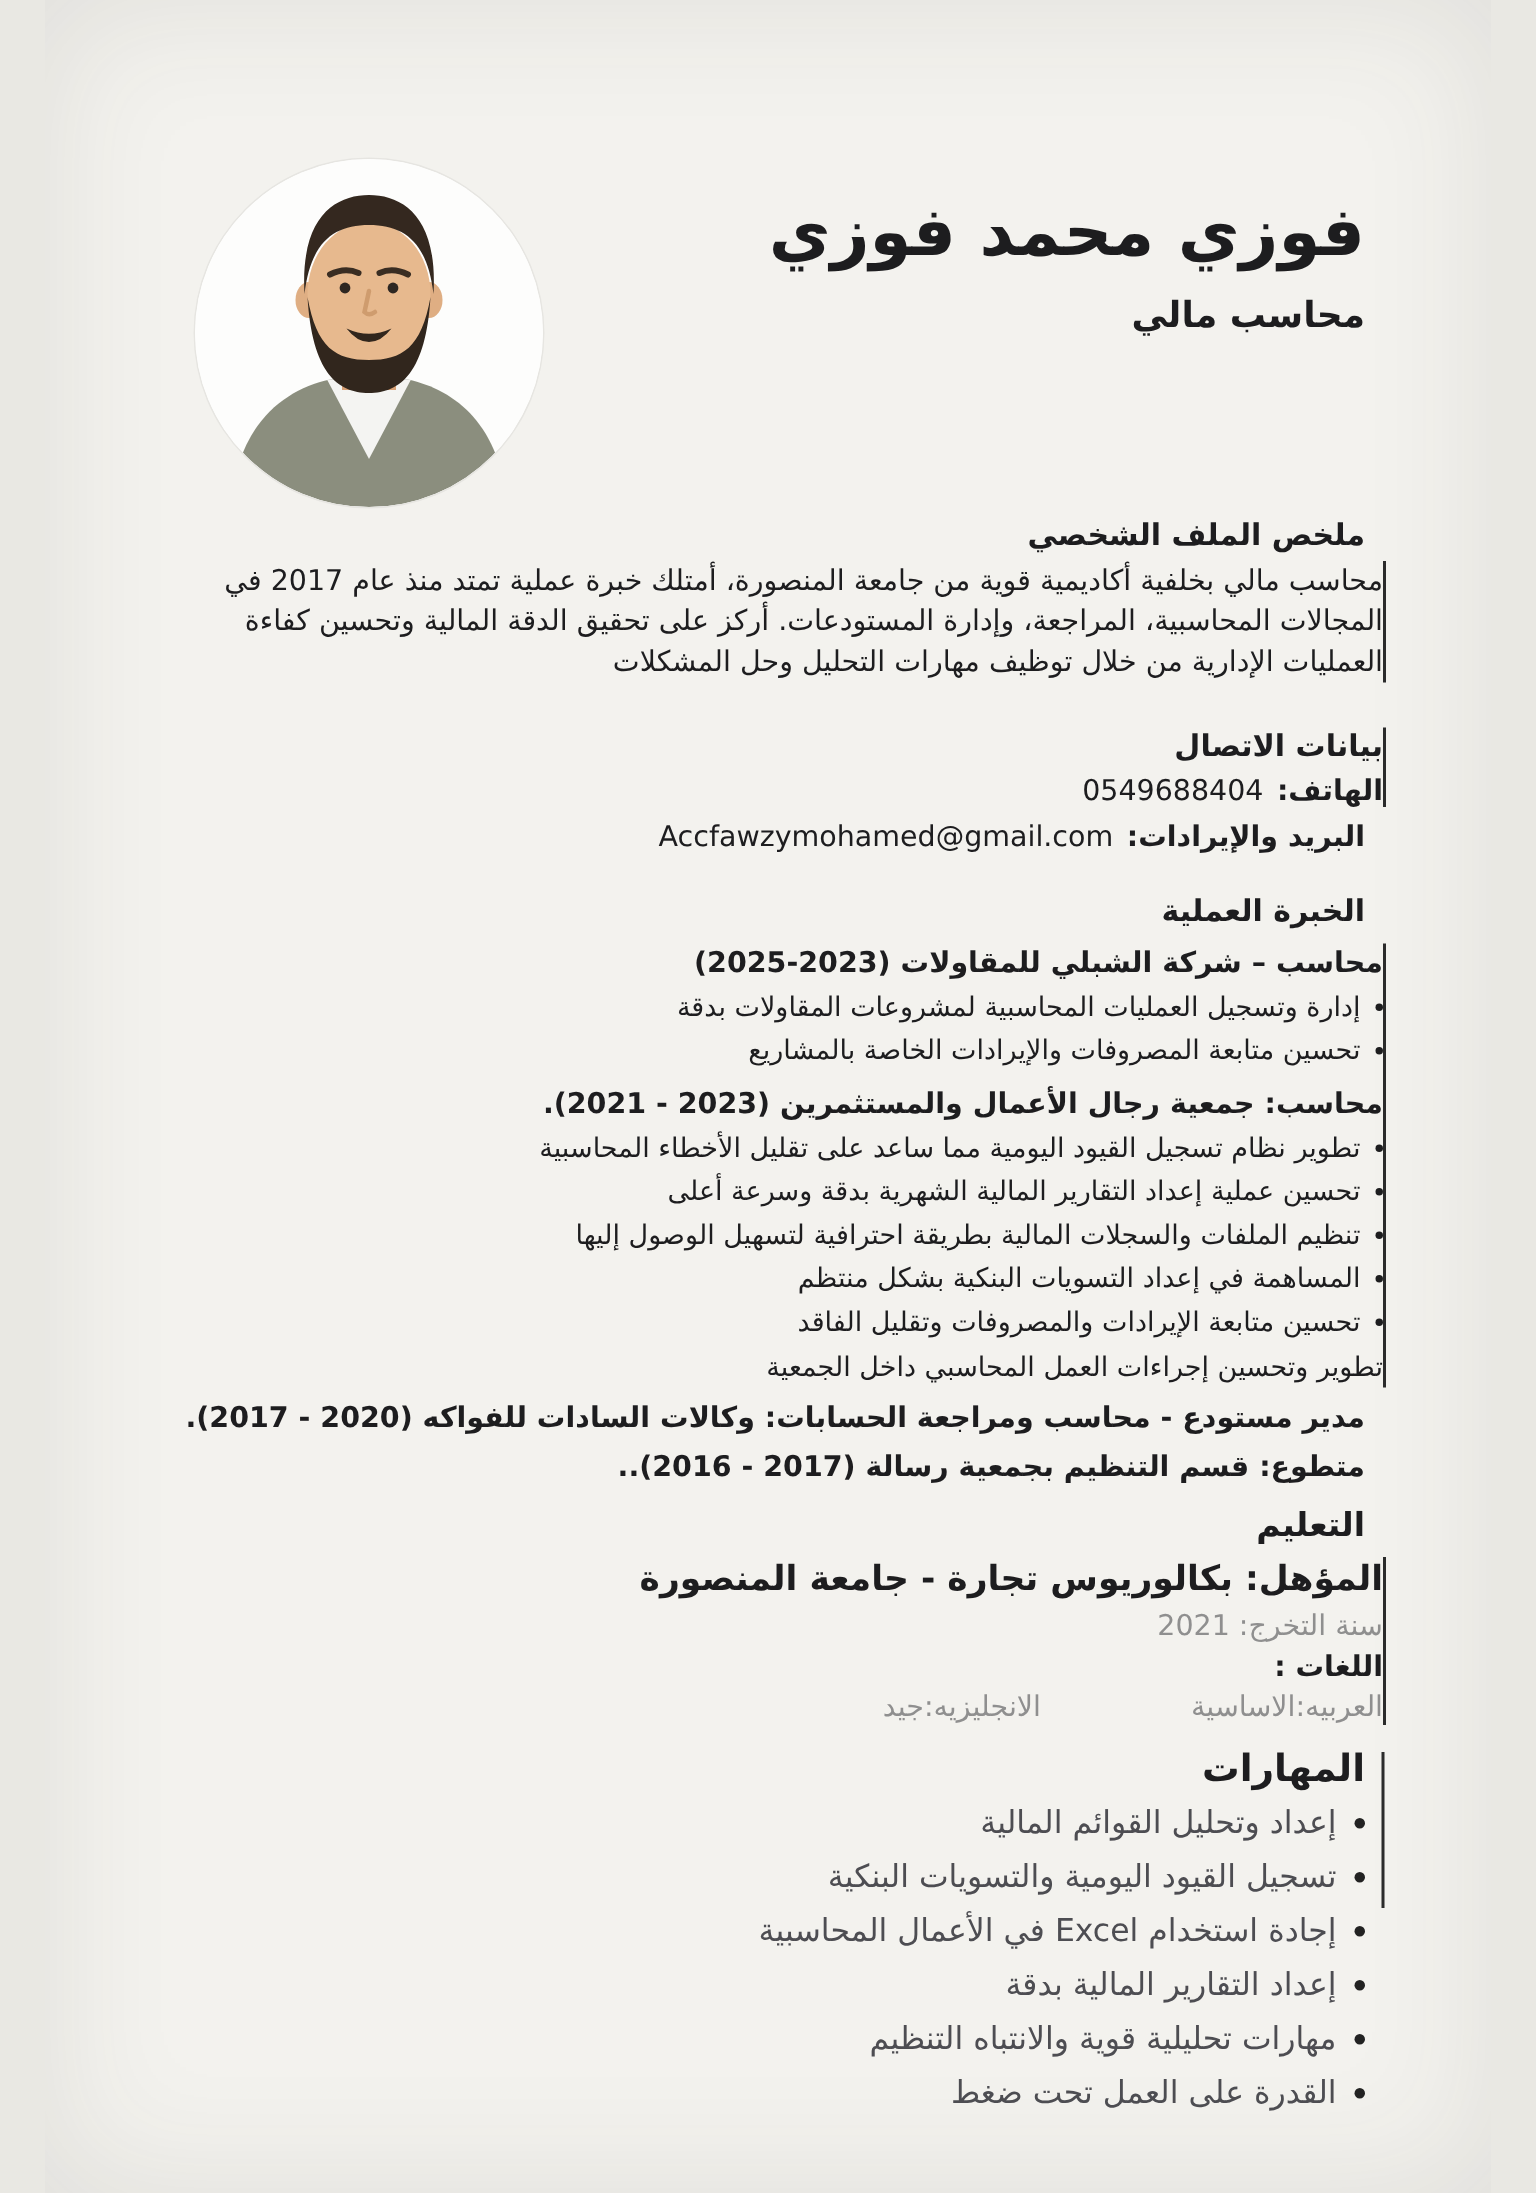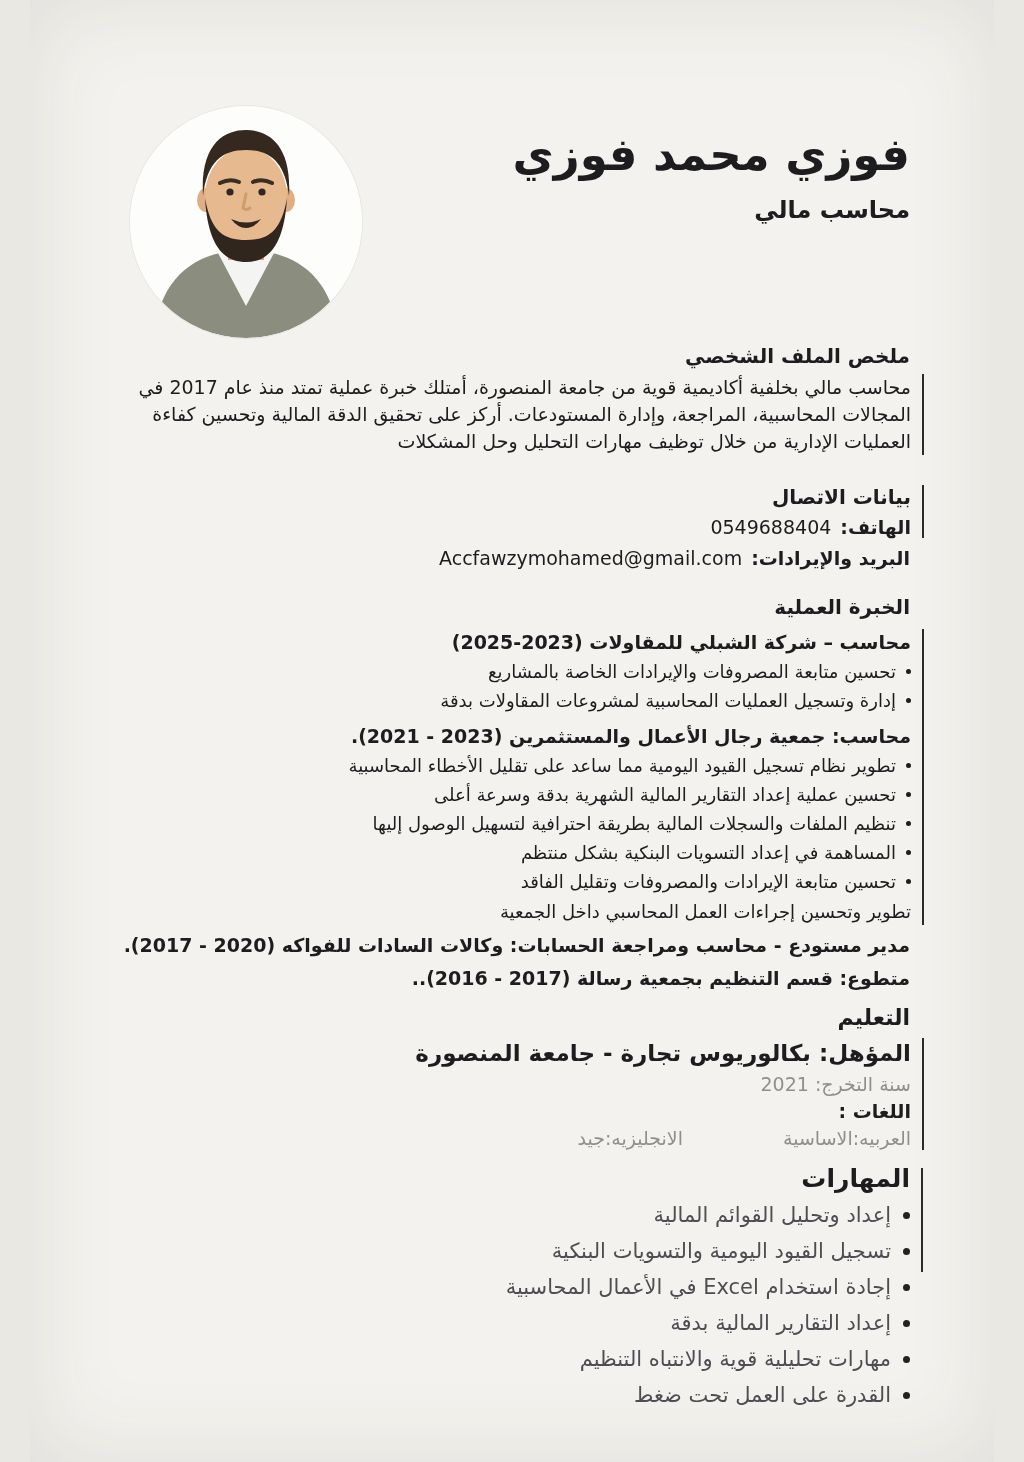--- a/index.html
+++ b/index.html
@@ -19,21 +19,21 @@
   
   .header { display: flex; justify-content: space-between; align-items: flex-start; }
   .name-block { margin-top: 22px; }
   .name { font-size: 45px; font-weight: bold; line-height: 1.2; }
   .job-title { font-size: 24px; font-weight: bold; margin-top: 14px; }
   .photo { width: 232px; height: 232px; border-radius: 50%; overflow: hidden;
            margin-left: 0; margin-right: 6px; margin-left: 16px; flex: none;
            box-shadow: 0 0 0 1px rgba(0,0,0,.05); background:#fdfdfc; }
   
   .sec-h { font-size: 20px; font-weight: bold; }
-  .lined { border-left: none; border-right: 2.5px solid #2b2b2b; padding-right: 11px; margin-right: -14px; }
+  .lined { border-left: none; border-right: 2.5px solid #2b2b2b; margin-right: -14px; }
   
   .profile { margin-top: 6px; }
   .profile .sec-h { margin-bottom: 6px; }
   .profile p { font-size: 19px; line-height: 27px; }
   
   .contact { margin-top: 30px; }
   .contact .row { display: flex; gap: 9px; font-size: 19px; margin-top: 7px; align-items: baseline; }
   .contact .lbl { font-weight: bold; }
   .contact .email-row { margin-top: 9px; }
   
@@ -123,25 +123,25 @@
 
   <section class="exp">
     <h2 class="sec-h">الخبرة العملية</h2>
     <div class="lined">
 
       <div class="job">
         <h3 class="job-title-line">محاسب – شركة الشبلي للمقاولات (⁦2025-2023⁩)</h3>
         <ul class="bullets">
           <li>
               <span class="dot"></span>
+              <span>إدارة وتسجيل العمليات المحاسبية لمشروعات المقاولات بدقة</span>
+            </li>
+          <li>
+              <span class="dot"></span>
               <span>تحسين متابعة المصروفات والإيرادات الخاصة بالمشاريع</span>
-            </li>
-          <li>
-              <span class="dot"></span>
-              <span>إدارة وتسجيل العمليات المحاسبية لمشروعات المقاولات بدقة</span>
             </li>
         </ul>
       </div>
 
       <div class="job">
         <h3 class="job-title-line">محاسب: جمعية رجال الأعمال والمستثمرين (⁦2021 - 2023⁩).</h3>
         <ul class="bullets">
           <li>
               <span class="dot"></span>
               <span>تطوير نظام تسجيل القيود اليومية مما ساعد على تقليل الأخطاء المحاسبية</span>

